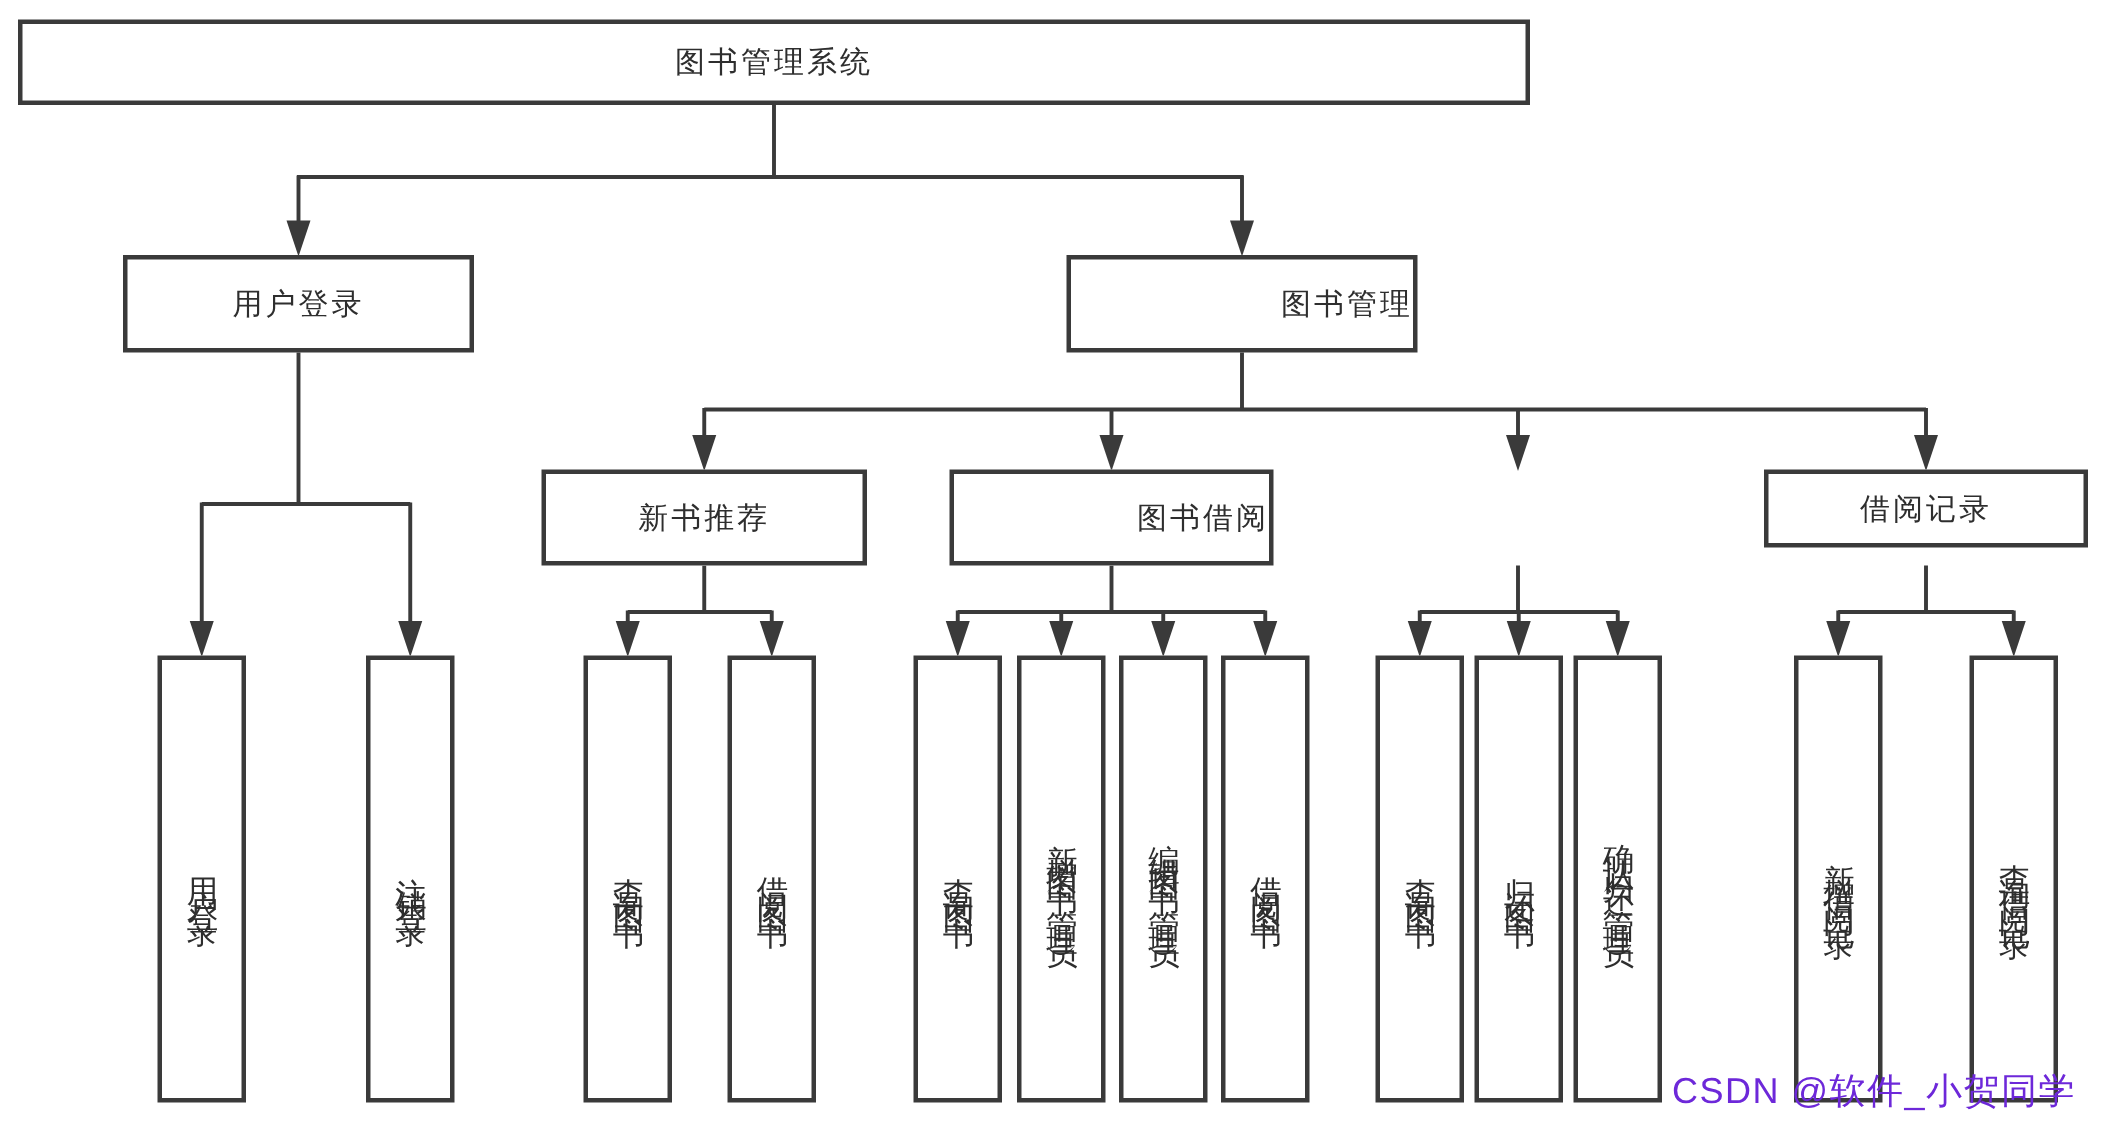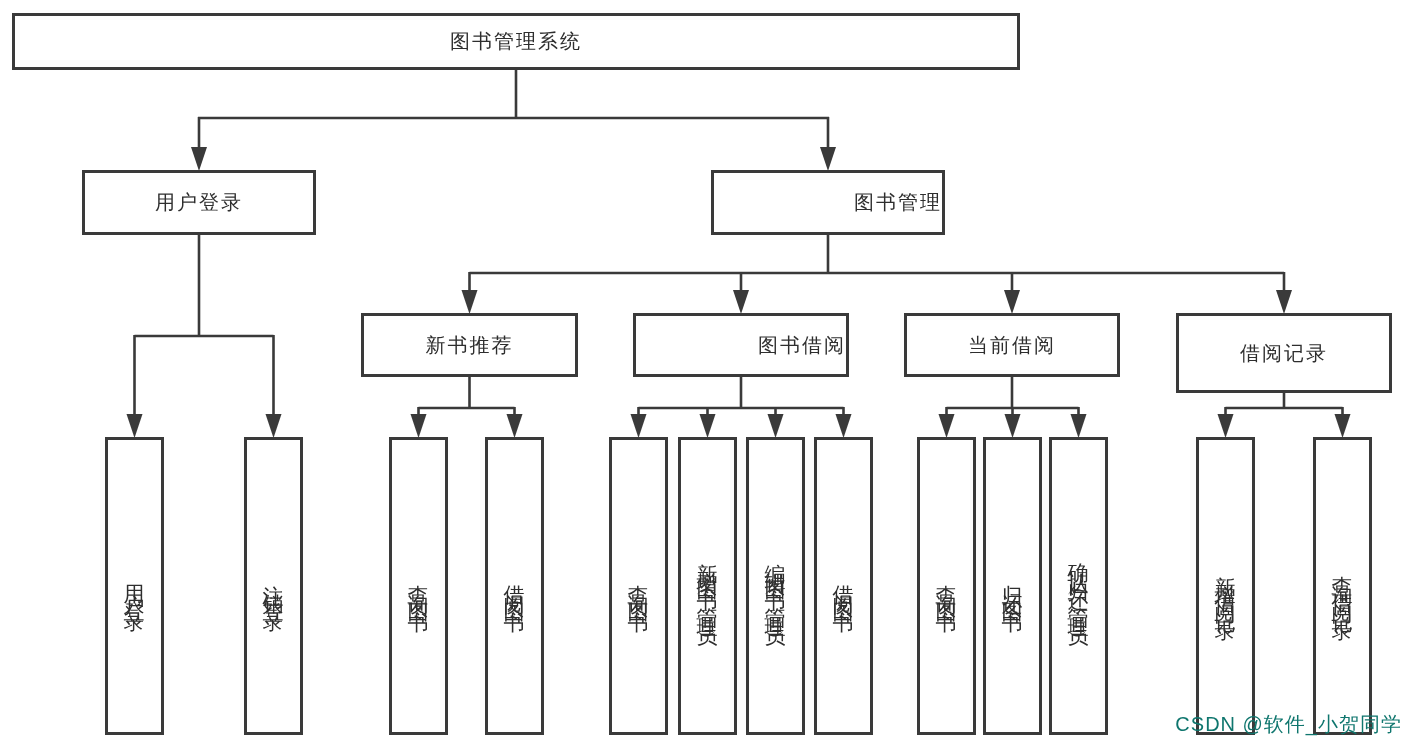--- a/index.html
+++ b/index.html
@@ -39,40 +39,40 @@
     letter-spacing: 9px;
     line-height: 1;
   }
   
   #n-root   { left: 12px;  top: 13px;  width: 1008px; height: 57px; text-align: center; }
   #n-login  { left: 82px;  top: 170px; width: 234px;  height: 65px; }
   #n-mgmt   { left: 711px; top: 170px; width: 234px;  height: 65px; justify-content: flex-end; }
   #n-rec    { left: 361px;  top: 313px; width: 217px; height: 64px; }
   #n-borrow { left: 633px;  top: 313px; width: 216px; height: 64px; justify-content: flex-end; }
   #n-cur    { left: 904px;  top: 313px; width: 216px; height: 64px; }
-  #n-rcd    { left: 1176px; top: 313px; width: 216px; height: 80px; }
+  #n-rcd    { left: 1176px; top: 313px; width: 216px; height: 52px; }
   #n-v-login  { left: 105px; }
   #n-v-logout { left: 244px; }
   #n-v-qa { left: 389px; }
   #n-v-ba { left: 485px; }
   #n-v-qb { left: 609px; }
   #n-v-add { left: 678px; }
   #n-v-edit { left: 746px; }
   #n-v-bb { left: 814px; }
   #n-v-qc { left: 917px; }
   #n-v-ret { left: 983px; }
   #n-v-cfm { left: 1049px; }
   #n-v-addr { left: 1196px; }
   #n-v-qr  { left: 1313px; }
   #watermark {
     position: absolute;
-    right: 3px;
+    right: 21px;
     top: 711px;
-    font-size: 20px;
-    color: #0f766e;
+    font-size: 24px;
+    color: #6d28d9;
     letter-spacing: 1px;
   }
 </style>
 </head>
 <body>
 
 <div id="canvas">
 
   <svg id="wires" viewBox="0 0 1405 747" xmlns="http://www.w3.org/2000/svg">
     <g fill="none" stroke="#3a3a3a" stroke-width="2.6">
@@ -124,23 +124,20 @@
   <div class="node" id="n-mgmt">
     <span>图书管理</span>
   </div>
 
   <div class="node" id="n-rec">
     <span>新书推荐</span>
   </div>
   <div class="node" id="n-borrow">
     <span>图书借阅</span>
   </div>
-  <div class="node" id="n-cur">
-    <span>当前借阅</span>
-  </div>
   <div class="node" id="n-rcd">
     <span>借阅记录</span>
   </div>
 
   <div class="node vnode" id="n-v-login">
     <span class="vlabel">用户登录</span>
   </div>
   <div class="node vnode" id="n-v-logout">
     <span class="vlabel">注销登录</span>
   </div>

